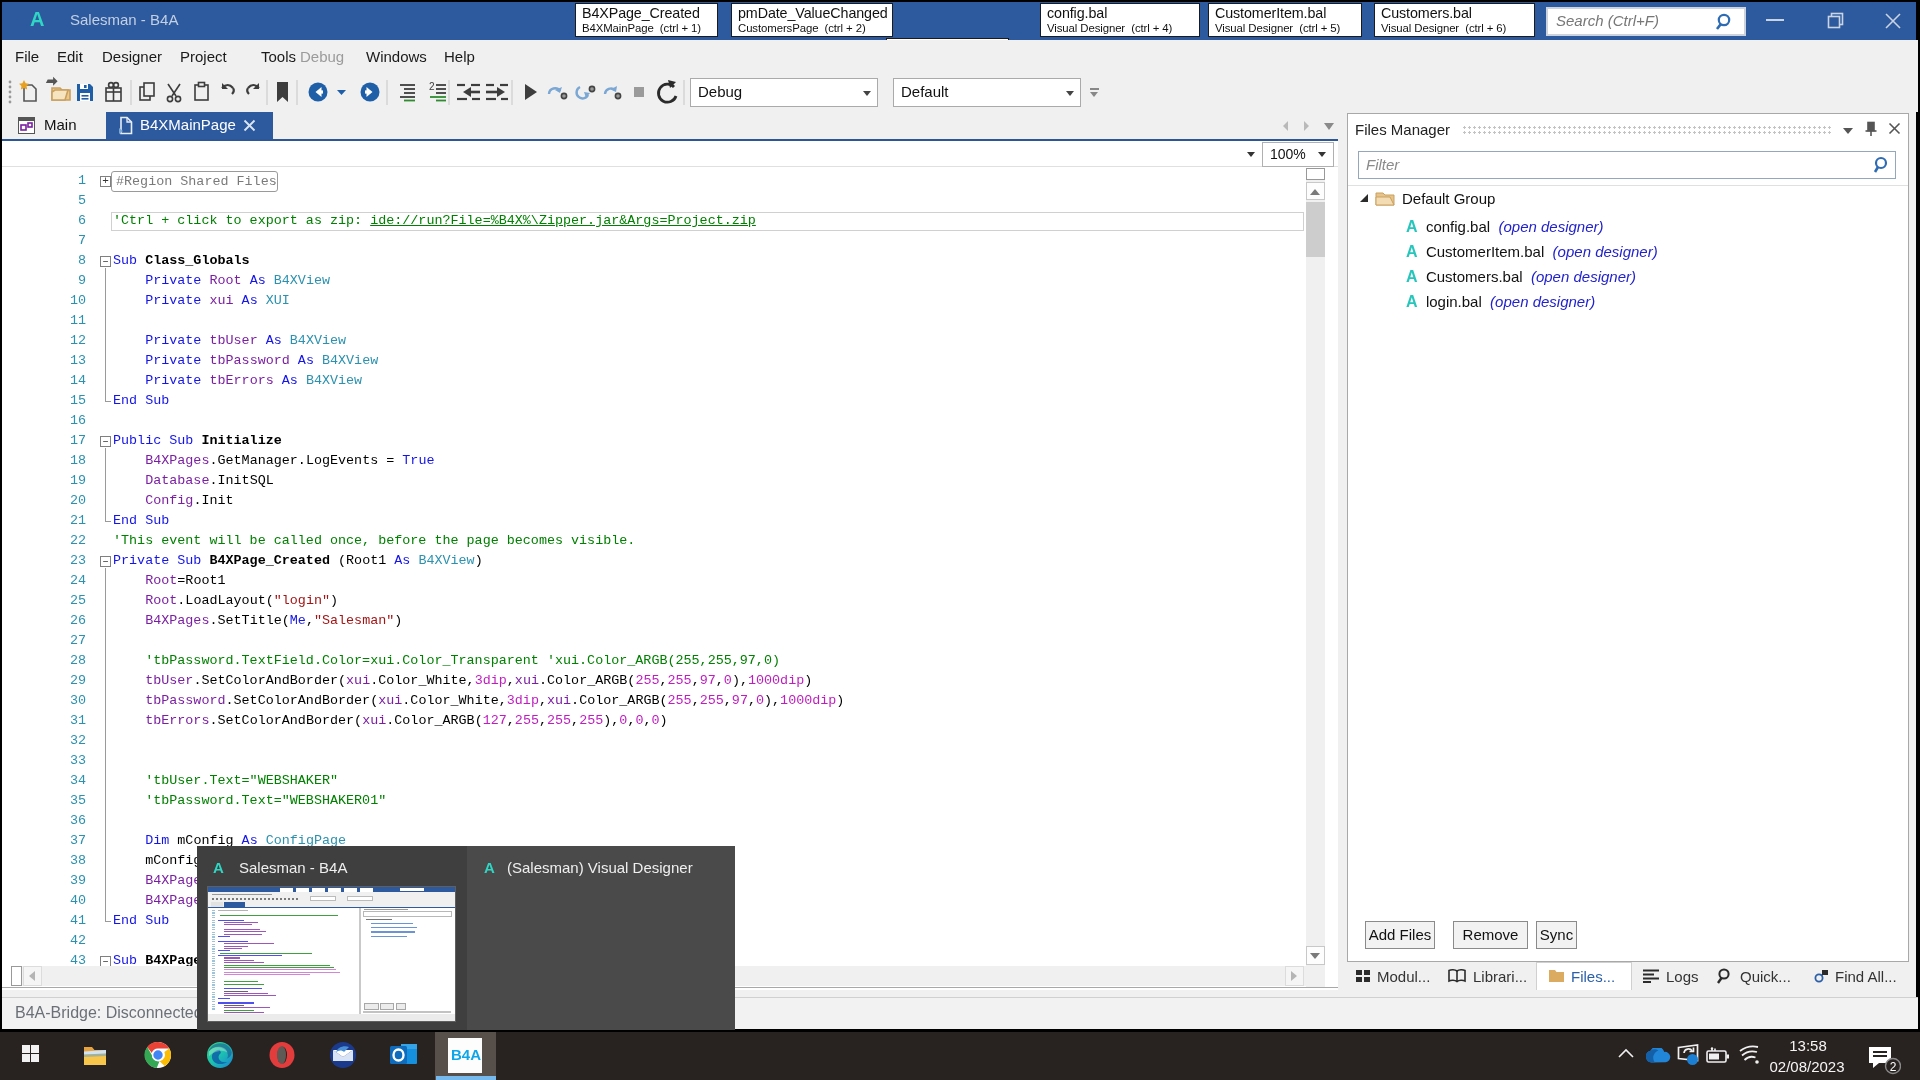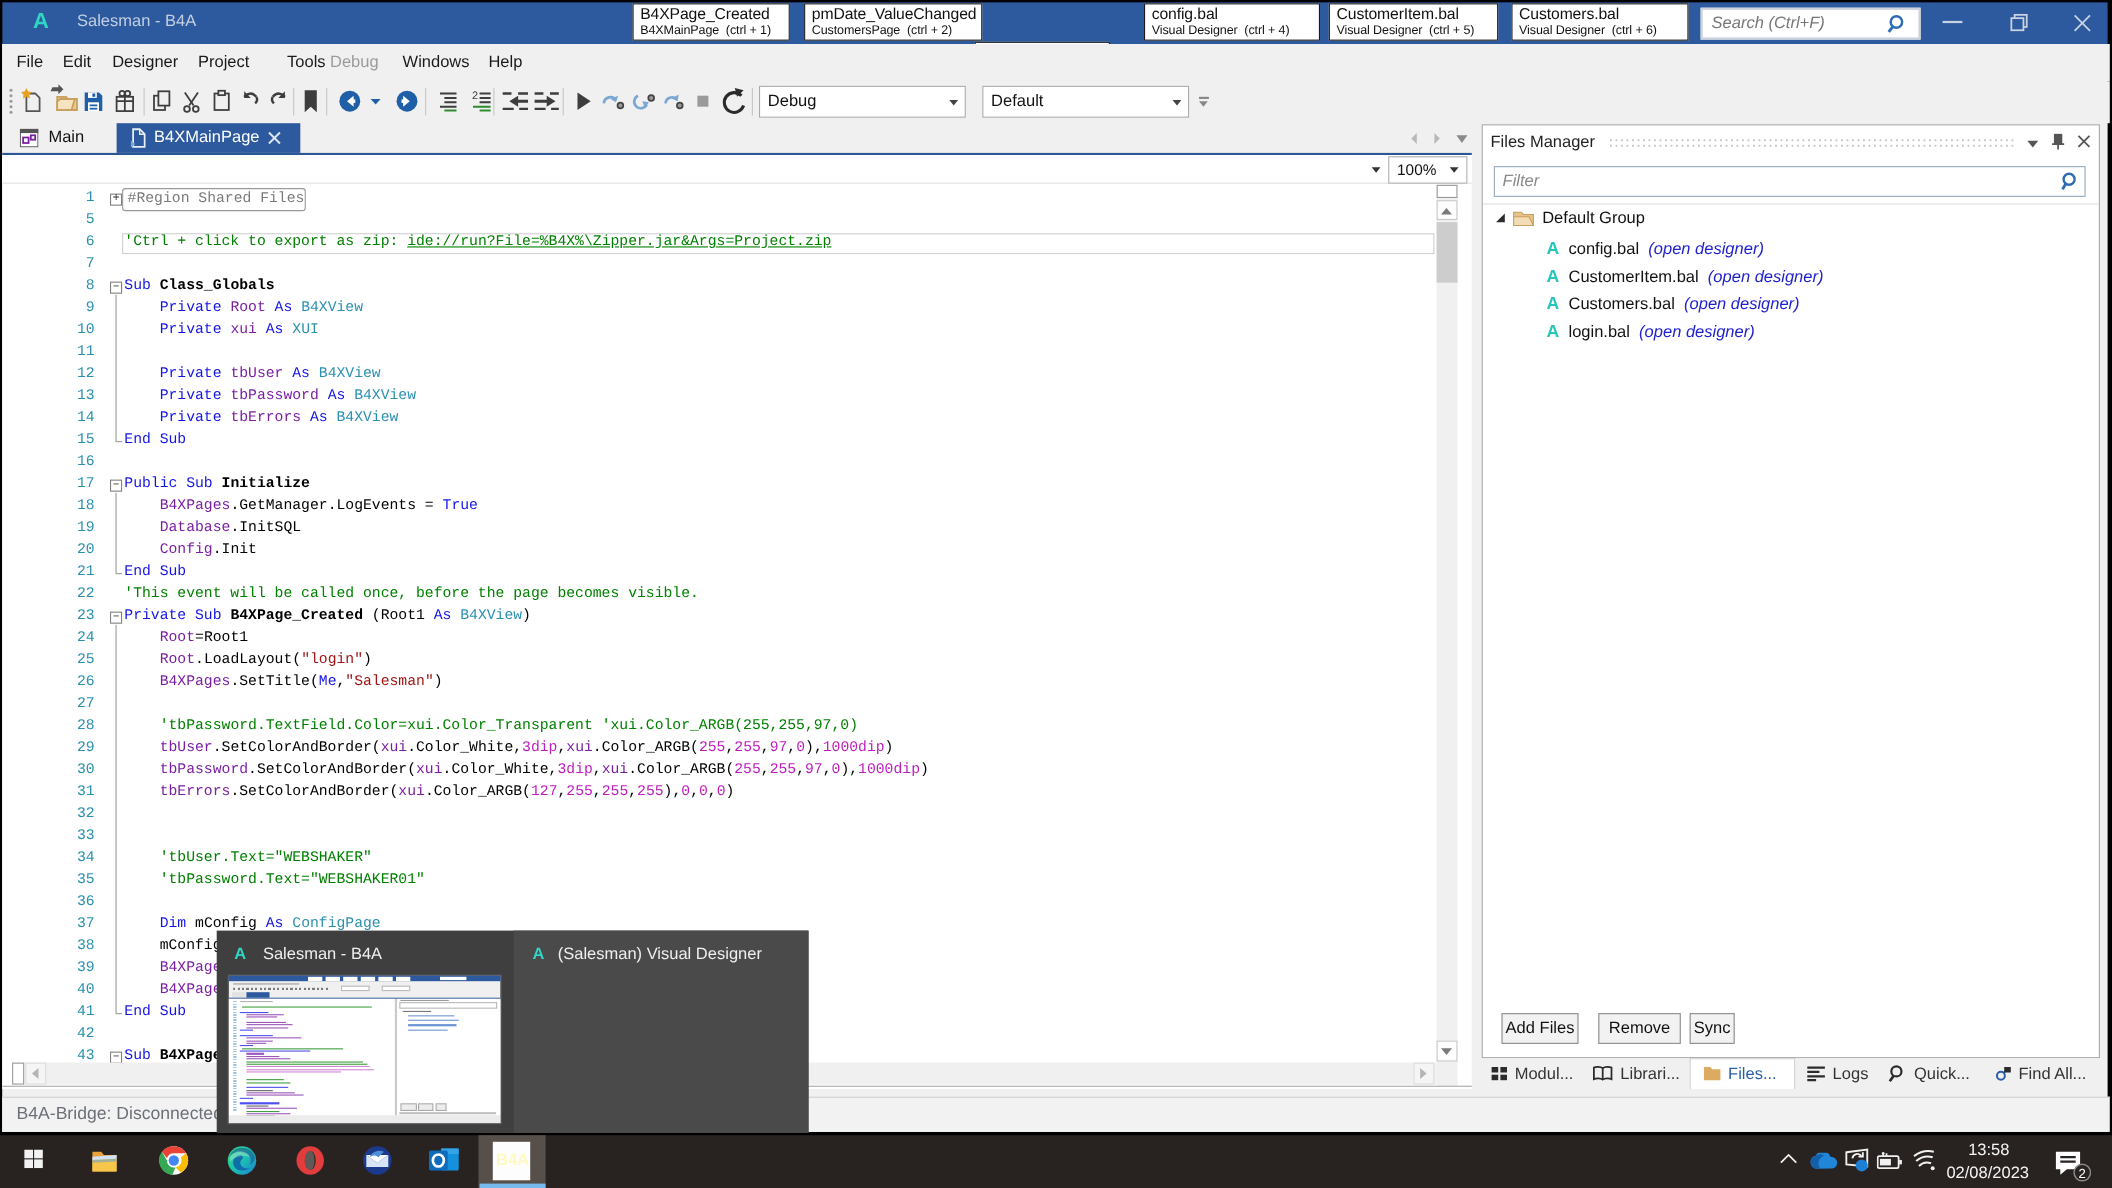--- a/index.html
+++ b/index.html
@@ -485,21 +485,21 @@
     <path d="M20 6 c-5 -2 -11 0 -13 5 c3 -2 6 -2 8 0 z" fill="#4a90d9"></path>
   </svg>
 <svg class="abs" style="left:390px;top:1042px;" width="29" height="26" viewBox="0 0 29 26">
     <rect x="11" y="2" width="16" height="20" rx="1" fill="#1490df"></rect>
     <path d="M11 2 h16 v5 h-16 z" fill="#35a3e8"></path>
     <rect x="0" y="4" width="17" height="18" rx="1.5" fill="#0f6cbd"></rect>
     <ellipse cx="8.5" cy="13" rx="5" ry="5.5" fill="none" stroke="#fff" stroke-width="2.4"></ellipse>
   </svg>
 <div class="abs" style="left:435px;top:1032px;width:61px;height:48px;background:#57504a;"></div>
 <div class="abs" style="left:448px;top:1038px;width:34px;height:35px;background:#fdfdfd;"></div>
-<div class="abs" style="left:451px;top:1046px;font-size:15px;font-weight:bold;color:#fef9c3;letter-spacing:0px;">B4A</div>
+<div class="abs" style="left:451px;top:1046px;font-size:15px;font-weight:bold;color:#0ea5e9;letter-spacing:0px;">B4A</div>
 <div class="abs" style="left:436px;top:1076px;width:60px;height:4px;background:#76b9ed;"></div>
 <svg class="abs" style="left:1618px;top:1048px;" width="16" height="10" viewBox="0 0 16 10" fill="none" stroke="#f0f0f0" stroke-width="1.6">
     <path d="M1 9 L8 2 L15 9"></path>
   </svg>
 <svg class="abs" style="left:1645px;top:1048px;" width="26" height="15" viewBox="0 0 26 15">
     <path d="M6.5 14.5 a6 6 0 0 1 -1 -11.8 a7.5 7.5 0 0 1 13.8 1.2 a5.2 5.2 0 0 1 1.5 10.3 z" fill="#2186d8"></path>
     <path d="M6.5 14.5 a6 6 0 0 1 -1 -11.8 a7.5 7.5 0 0 1 8 -0.2 c-3.5 1.2 -5.8 4.6 -5.2 8.4 c0.2 1.4 0.9 2.6 1.7 3.6 z" fill="#135fa8"></path>
   </svg>
 <svg class="abs" style="left:1676px;top:1043px;" width="24" height="24" viewBox="0 0 24 24">
     <path d="M2.5 4.5 L21.5 2 V17.5 L2.5 15.5 Z" fill="none" stroke="#f0f0f0" stroke-width="1.7"></path>

